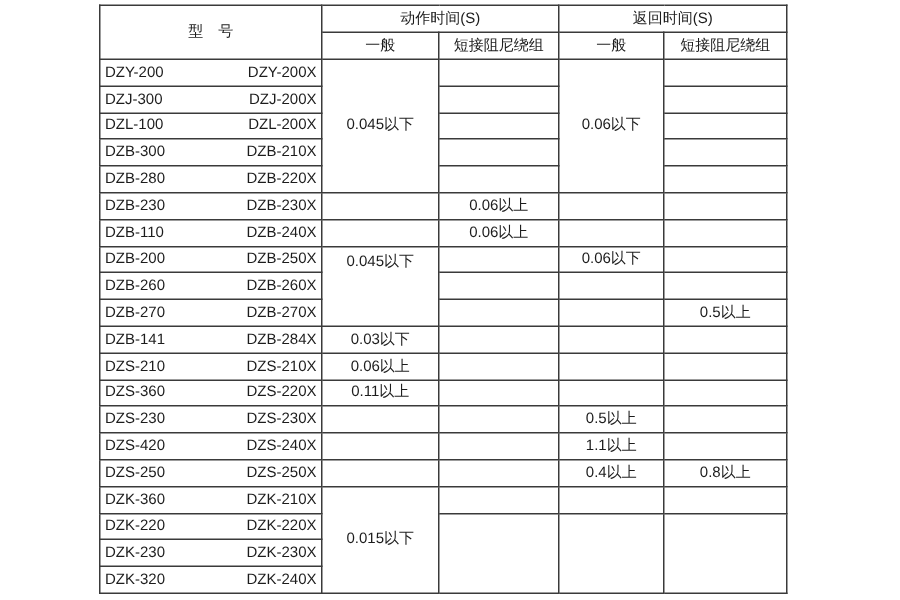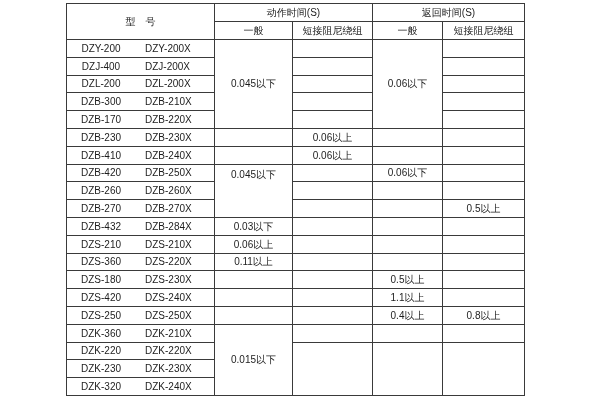--- a/index.html
+++ b/index.html
@@ -8,22 +8,22 @@
           font-family:"Liberation Sans","DejaVu Sans",sans-serif;color:#1c1c1c;}
   table.spec{position:absolute;left:66px;top:3px;width:458px;height:392px;
              border-collapse:collapse;table-layout:fixed;background:#fff;}
   .spec th,.spec td{border:1px solid #3a3a3a;font-size:10px;font-weight:normal;
              text-align:center;vertical-align:middle;padding:0;line-height:1.1;
              overflow:hidden;white-space:nowrap;}
   .spec thead tr{height:18px;}
   .spec tbody tr{height:17.8px;}
   td.vtop{vertical-align:top;padding-top:4px;}
   .mwrap{display:flex;justify-content:center;align-items:center;}
-  .m1{width:62px;text-align:center;}
-  .m2{width:66px;text-align:left;margin-left:13px;}
+  .m1{width:62px;text-align:left;}
+  .m2{width:66px;text-align:right;margin-left:13px;}
 </style>
 </head>
 <body>
 
 <div class="canvas">
 <table class="spec">
   <colgroup>
     <col style="width:148px">
         <col style="width:78px">
         <col style="width:80px">
@@ -52,51 +52,51 @@
             </div>
           </td>
       <td rowspan="5">0.045以下</td>
       <td></td>
       <td rowspan="5">0.06以下</td>
       <td></td>
     </tr>
     <tr>
       <td>
             <div class="mwrap">
-              <span class="m1">DZJ-400</span>
+              <span class="m1">DZJ-300</span>
               <span class="m2">DZJ-200X</span>
             </div>
           </td>
       <td></td>
       <td></td>
     </tr>
     <tr>
       <td>
             <div class="mwrap">
-              <span class="m1">DZL-200</span>
+              <span class="m1">DZL-100</span>
               <span class="m2">DZL-200X</span>
             </div>
           </td>
       <td></td>
       <td></td>
     </tr>
     <tr>
       <td>
             <div class="mwrap">
               <span class="m1">DZB-300</span>
               <span class="m2">DZB-210X</span>
             </div>
           </td>
       <td></td>
       <td></td>
     </tr>
     <tr>
       <td>
             <div class="mwrap">
-              <span class="m1">DZB-170</span>
+              <span class="m1">DZB-280</span>
               <span class="m2">DZB-220X</span>
             </div>
           </td>
       <td></td>
       <td></td>
     </tr>
     <tr>
       <td>
             <div class="mwrap">
               <span class="m1">DZB-230</span>
@@ -104,33 +104,33 @@
             </div>
           </td>
       <td></td>
       <td>0.06以上</td>
       <td></td>
       <td></td>
     </tr>
     <tr>
       <td>
             <div class="mwrap">
-              <span class="m1">DZB-410</span>
+              <span class="m1">DZB-110</span>
               <span class="m2">DZB-240X</span>
             </div>
           </td>
       <td></td>
       <td>0.06以上</td>
       <td></td>
       <td></td>
     </tr>
     <tr>
       <td>
             <div class="mwrap">
-              <span class="m1">DZB-420</span>
+              <span class="m1">DZB-200</span>
               <span class="m2">DZB-250X</span>
             </div>
           </td>
       <td rowspan="3" class="vtop">0.045以下</td>
       <td></td>
       <td>0.06以下</td>
       <td></td>
     </tr>
     <tr>
       <td>
@@ -150,21 +150,21 @@
               <span class="m2">DZB-270X</span>
             </div>
           </td>
       <td></td>
       <td></td>
       <td>0.5以上</td>
     </tr>
     <tr>
       <td>
             <div class="mwrap">
-              <span class="m1">DZB-432</span>
+              <span class="m1">DZB-141</span>
               <span class="m2">DZB-284X</span>
             </div>
           </td>
       <td>0.03以下</td>
       <td></td>
       <td></td>
       <td></td>
     </tr>
     <tr>
       <td>
@@ -186,21 +186,21 @@
             </div>
           </td>
       <td>0.11以上</td>
       <td></td>
       <td></td>
       <td></td>
     </tr>
     <tr>
       <td>
             <div class="mwrap">
-              <span class="m1">DZS-180</span>
+              <span class="m1">DZS-230</span>
               <span class="m2">DZS-230X</span>
             </div>
           </td>
       <td></td>
       <td></td>
       <td>0.5以上</td>
       <td></td>
     </tr>
     <tr>
       <td>

